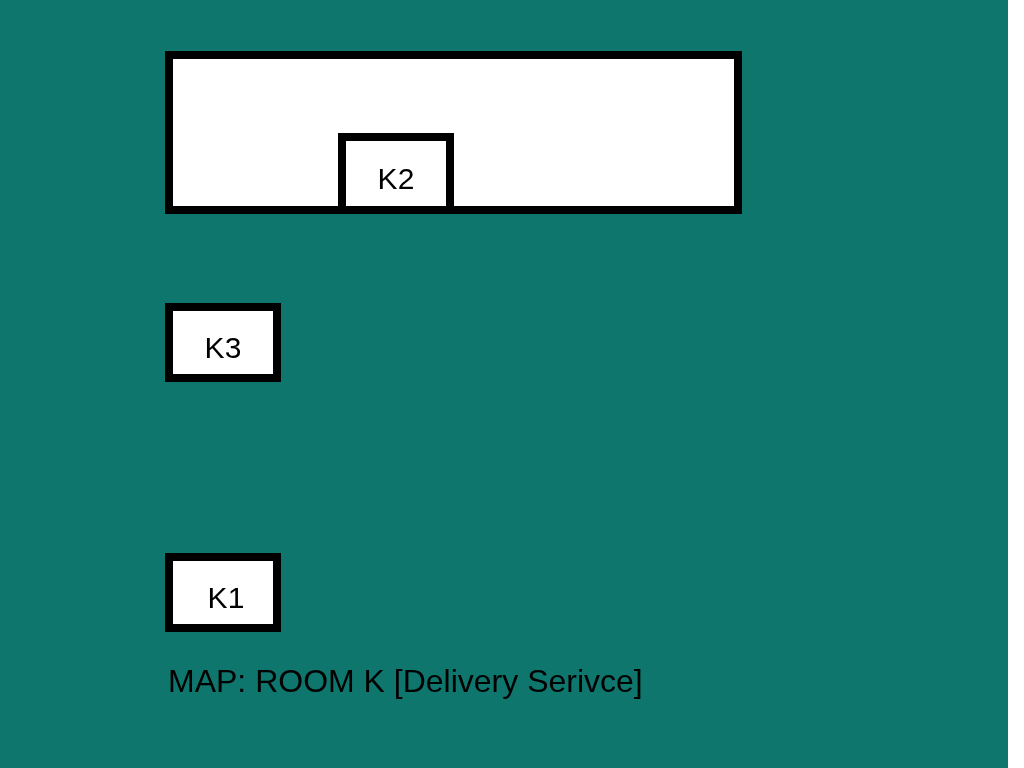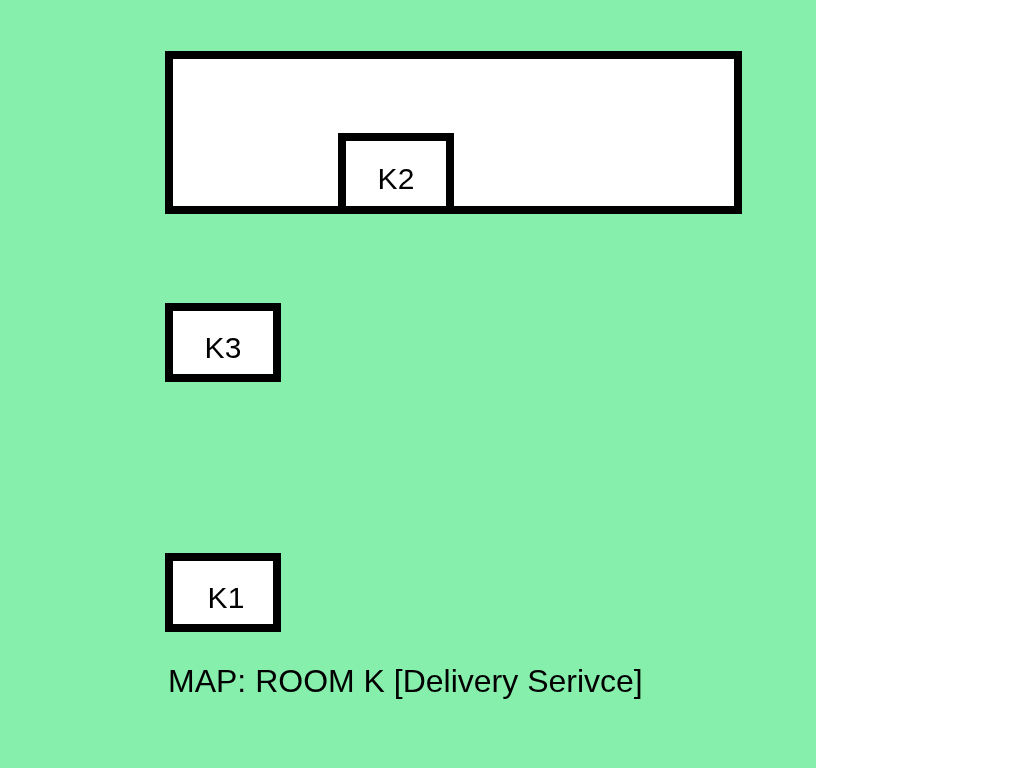--- a/index.html
+++ b/index.html
@@ -12,23 +12,23 @@
     width: 1024px;
     height: 768px;
     overflow: hidden;
     font-family: "Liberation Sans", sans-serif;
     color: #000000;
     -webkit-font-smoothing: antialiased;
   }
 
   #map-canvas {
     position: relative;
-    width: 816px;
+    width: 1008px;
     height: 768px;
-    background: #86efac;
+    background: #0f766e;
   }
 
   
   .room {
     position: absolute;
     box-sizing: border-box;
     background: #ffffff;
     border: 8px solid #000000;
   }
 

